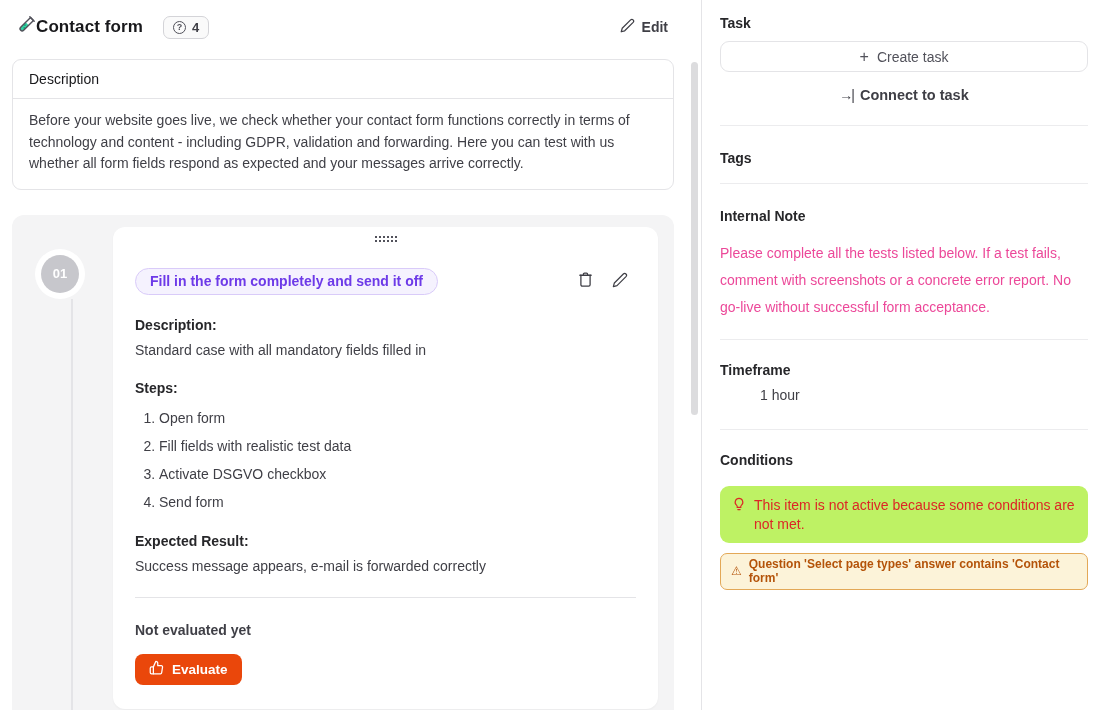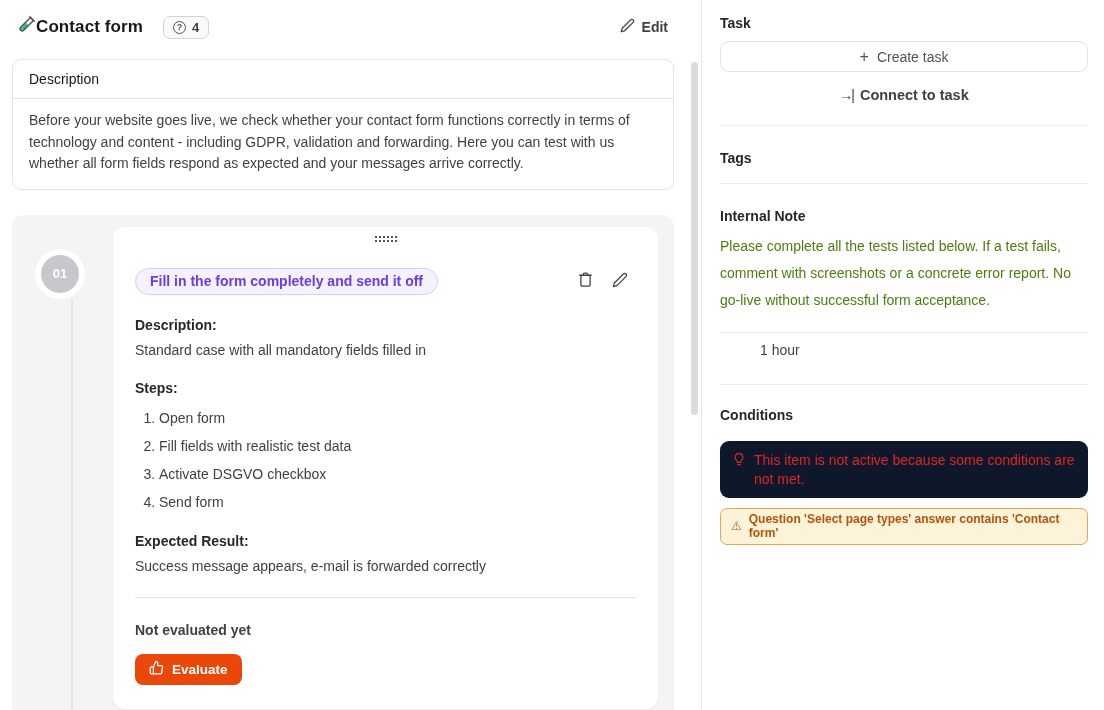--- a/index.html
+++ b/index.html
@@ -77,24 +77,24 @@
                       display:flex; align-items:center; justify-content:center; gap:7px; }
   .connect-glyph { font-weight:400; font-size:14px; color:#3f3f46; letter-spacing:-2px; }
   .sb-divider { border:none; border-top:1px solid #ececee; margin:0; }
   .d1 { margin-top:22px; } .d2 { margin-top:17px; } .d3 { margin-top:18px; }
   .d4 { margin-top:26px; }
   .mt24 { margin-top:24px; } .mt22 { margin-top:22px; }
   .tags-row { margin-top:9px; display:flex; gap:8px; }
   .tag { font-size:12px; font-weight:600; padding:3px 9px 4px; border-radius:6px; }
   .tag-gray  { background:#f4f4f5; border:1px solid #e0e0e3; color:#3f3f46; }
   .tag-amber { background:#fdf2d2; border:1px solid #f2d9a2; color:#cc4e12; }
-  .note-text { margin-top:9px; font-size:14px; line-height:27px; color:#4d7c0f; }
+  .note-text { margin-top:16px; font-size:14px; line-height:27px; color:#ec4899; }
   .tf-value { margin-top:9px; font-size:14px; color:#3f3f46;margin-left:40px; }
 
-  .alert-red { margin-top:18px; background:#0f172a; border-radius:9px; padding:10px 12px;
+  .alert-red { margin-top:18px; background:#bef264; border-radius:9px; padding:10px 12px;
                display:flex; gap:8px; color:#dc2626; font-size:14px; line-height:18.5px; }
   .alert-red svg { flex:0 0 auto; margin-top:1px; }
   .alert-amber { margin-top:10px; background:#fcf3d9; border:1px solid #e3a857; border-radius:7px;
                  padding:3px 10px 4px; display:flex; align-items:center; gap:7px;
                  color:#b45309; font-size:12px; font-weight:700; }
   .warn-glyph { font-size:12px; font-weight:400; line-height:1; }
 </style>
 </head>
 <body>
 
@@ -230,20 +230,21 @@
 
     <div class="sb-label mt24">Tags</div>
 
     <hr class="sb-divider d2">
 
     <div class="sb-label mt24">Internal Note</div>
     <div class="note-text">Please complete all the tests listed below. If a test fails, comment with screenshots or a concrete error report. No go-live without successful form acceptance.</div>
 
     <hr class="sb-divider d3">
 
+    <div class="sb-label mt22">Timeframe</div>
     <div class="tf-value">1 hour</div>
 
     <hr class="sb-divider d4">
 
     <div class="sb-label mt22">Conditions</div>
 
     <div class="alert-red">
       <span>
         <svg width="14" height="14" viewBox="0 0 24 24" fill="none" stroke="#dc2626" stroke-width="2" stroke-linecap="round" stroke-linejoin="round">
             <path d="M9 18h6"></path>

